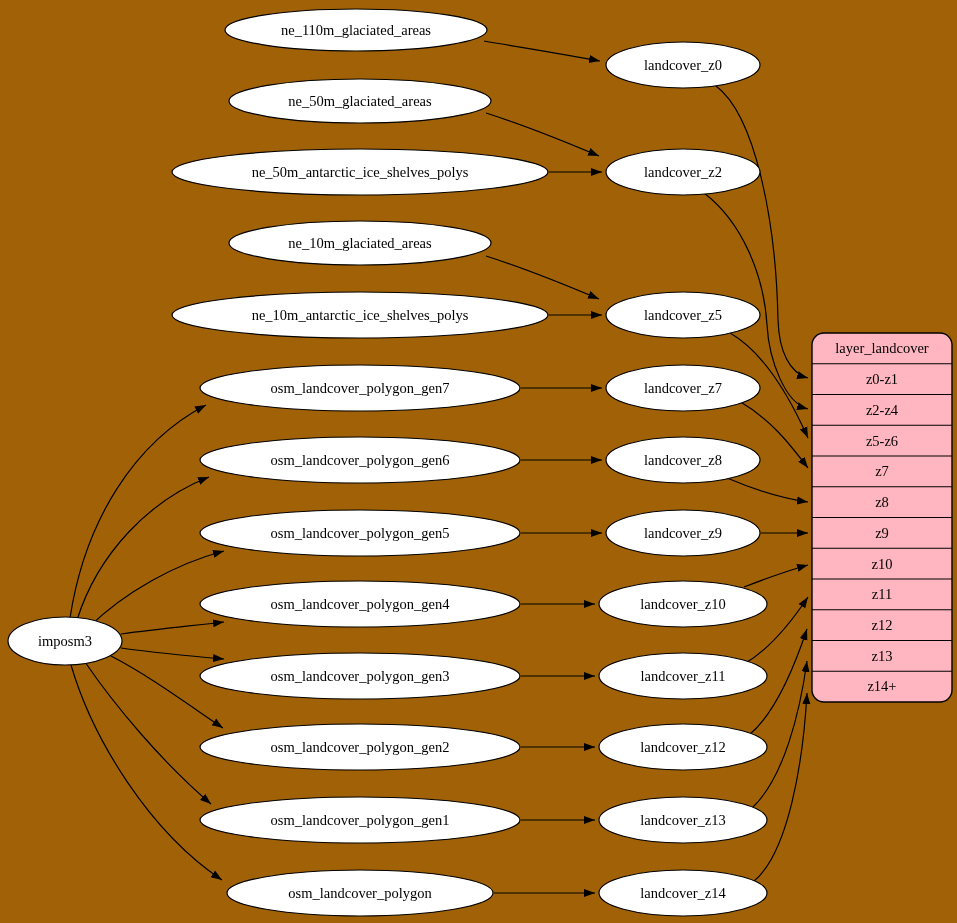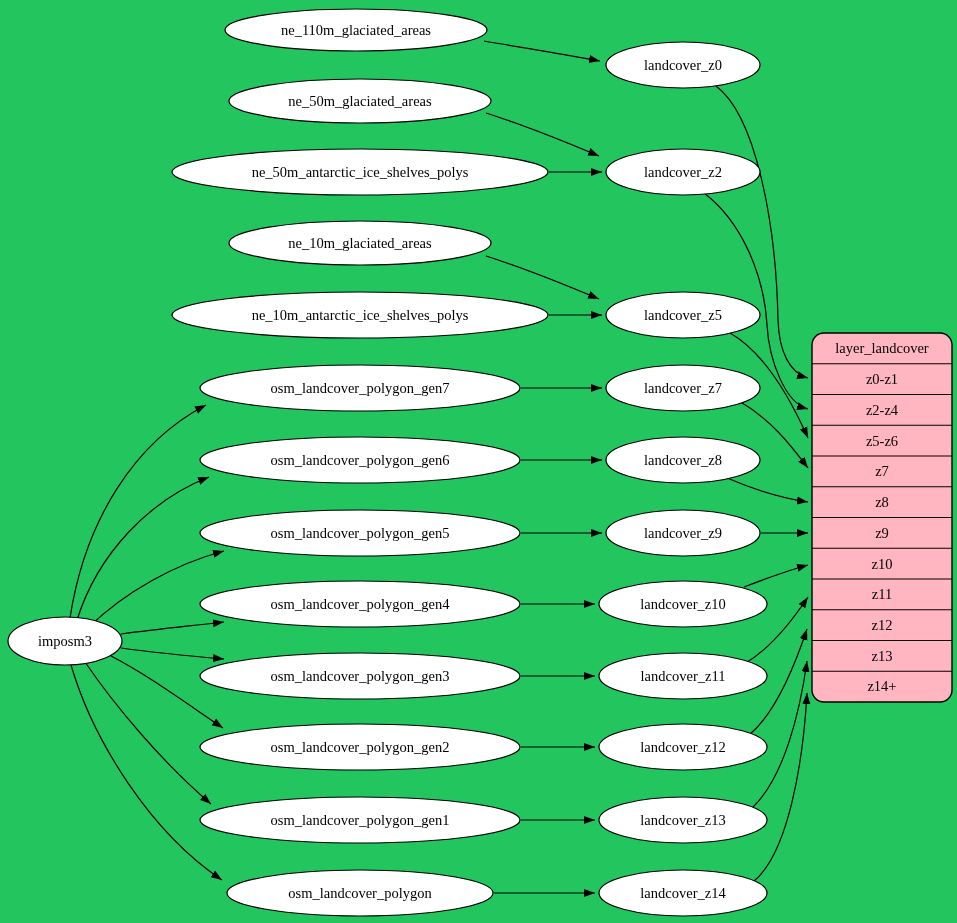--- a/index.html
+++ b/index.html
@@ -1,20 +1,20 @@
 <!DOCTYPE html>
 <html><head>
 <meta charset="utf-8">
 <style>
   html, body { margin: 0; padding: 0; background: #ffffff; }
   #canvas {
     position: relative;
     width: 957px;
     height: 923px;
-    background: #22c55e;
+    background: #a16207;
     font-family: "Liberation Serif", serif;
   }
   svg { position: absolute; top: 0; left: 0; }
   .node { fill: #ffffff; stroke: #000000; stroke-width: 1.2; }
   .tbl  { fill: #ffb6c1; stroke: #000000; stroke-width: 1.4; }
   .sep  { stroke: #000000; stroke-width: 1.2; }
   .lbl  {
     font-family: "Liberation Serif", serif;
     font-size: 14.5px;
     fill: #000000;

